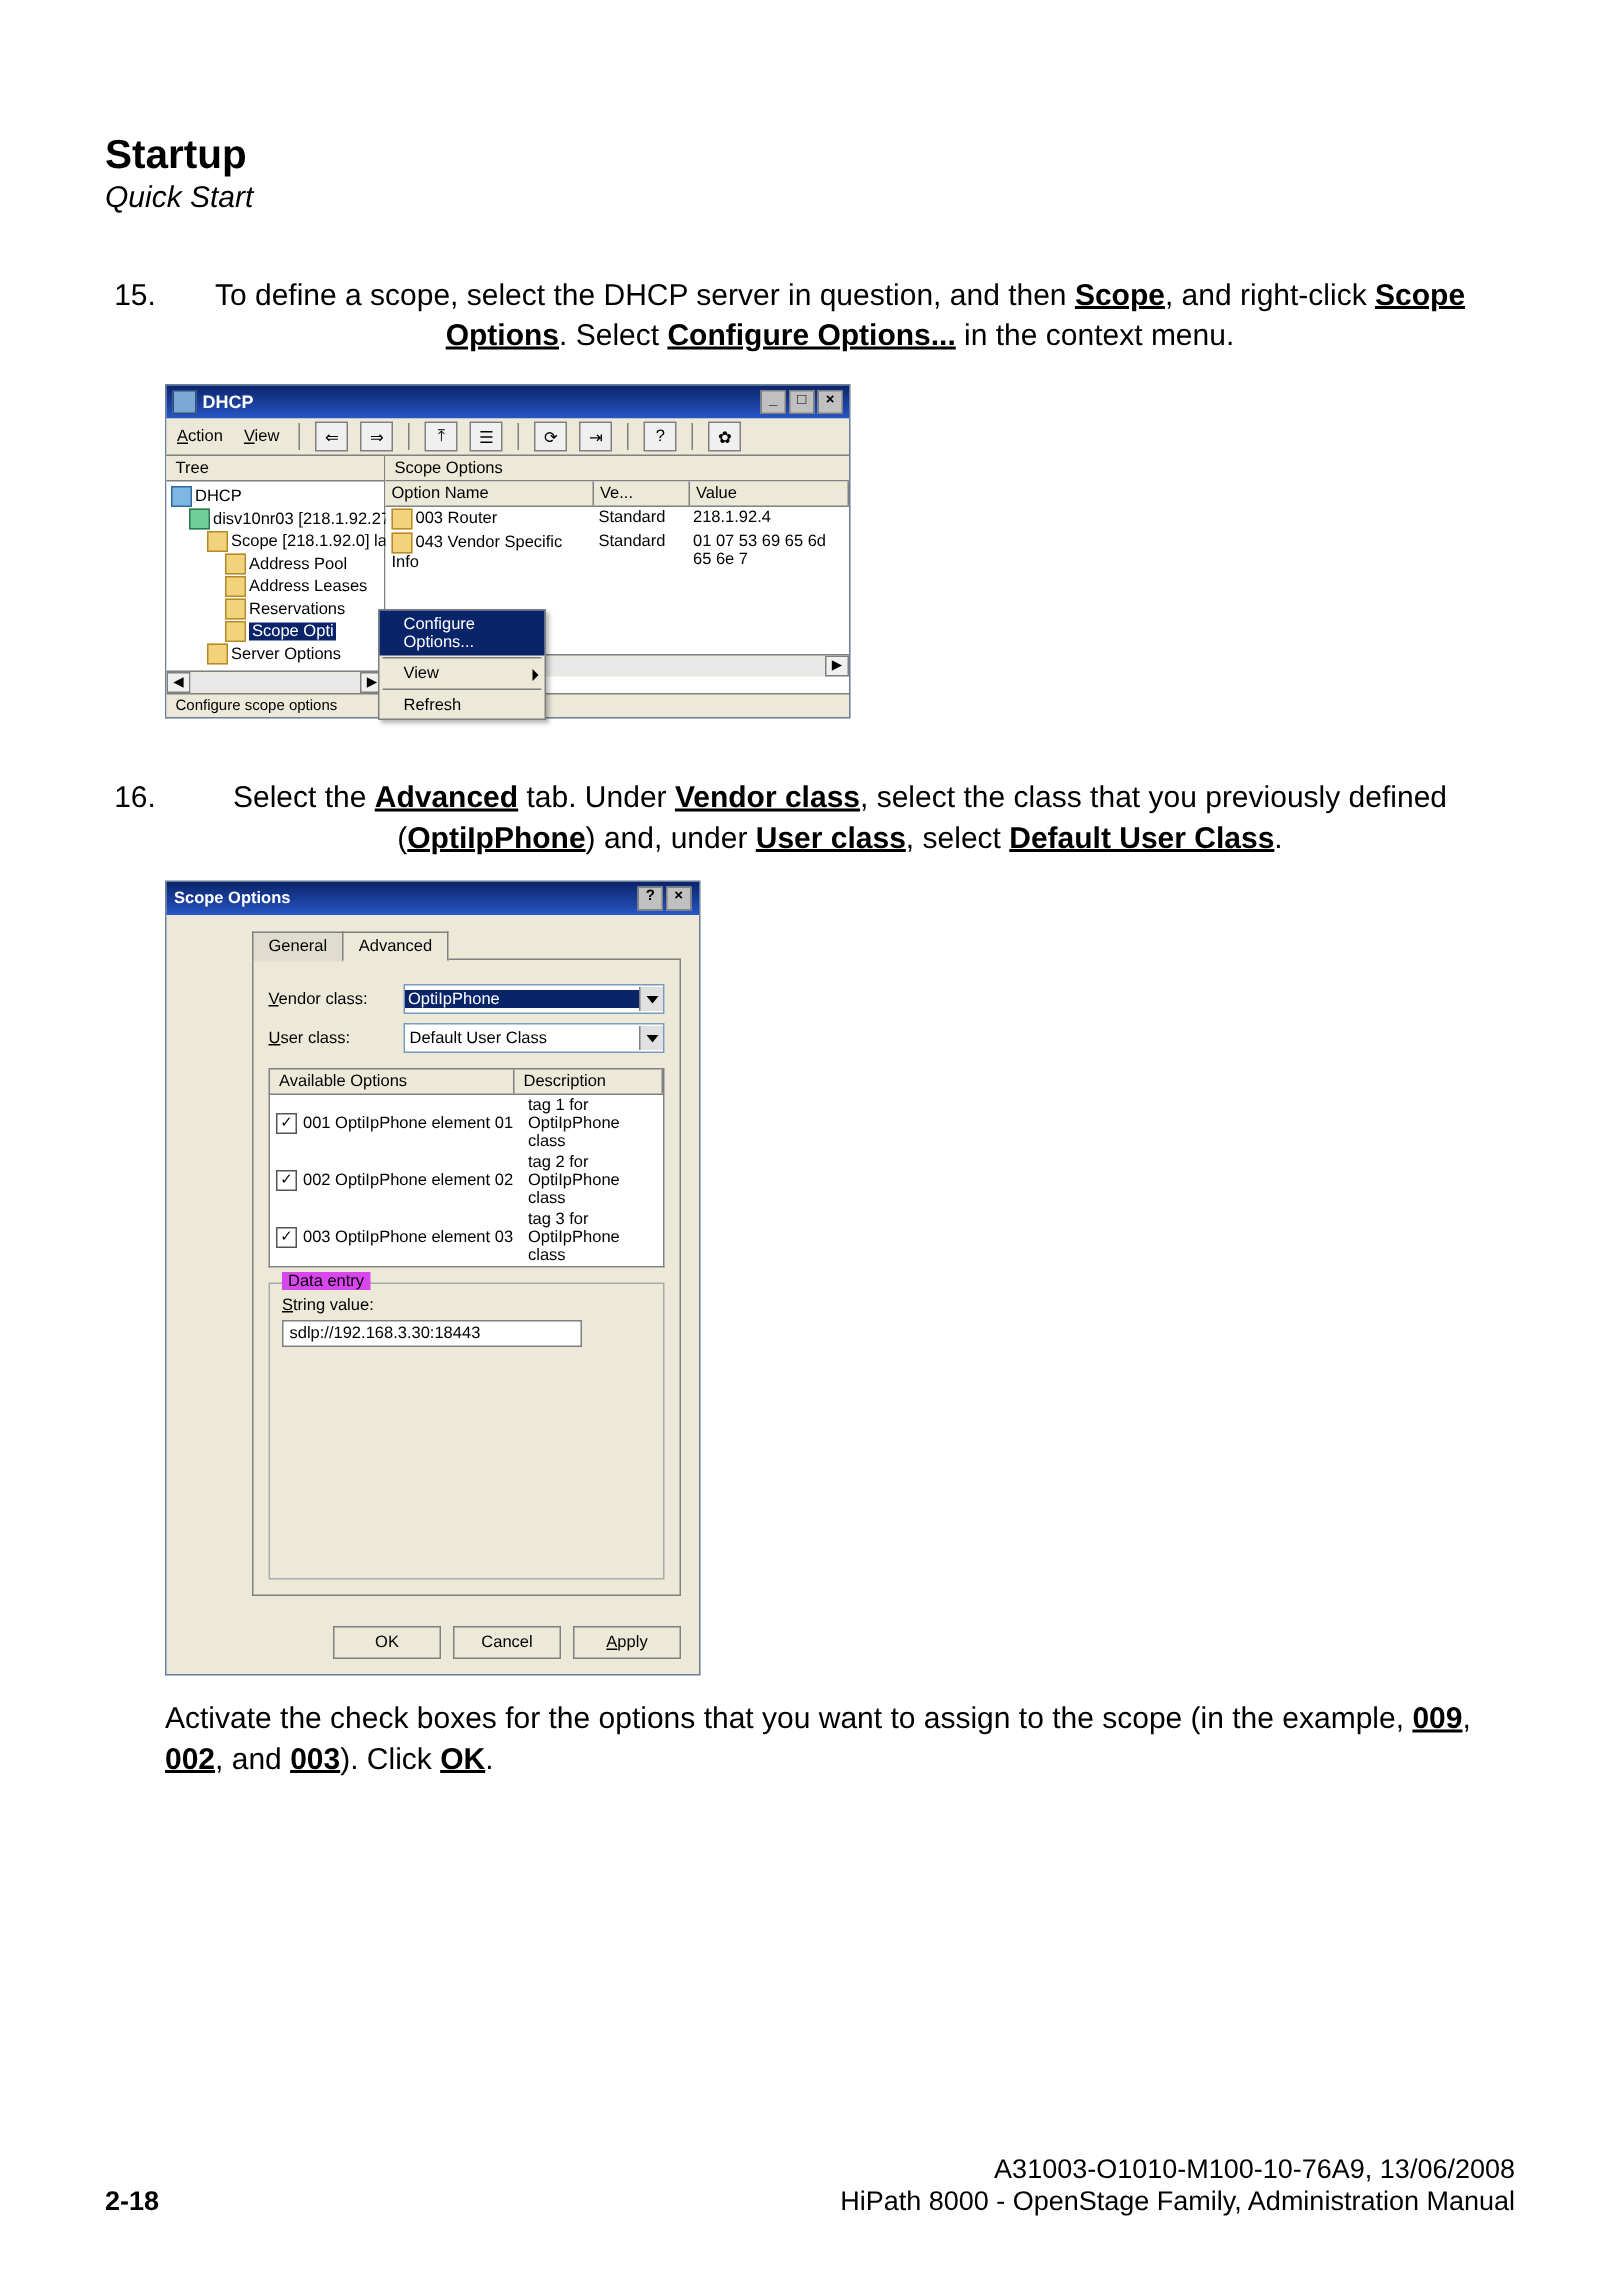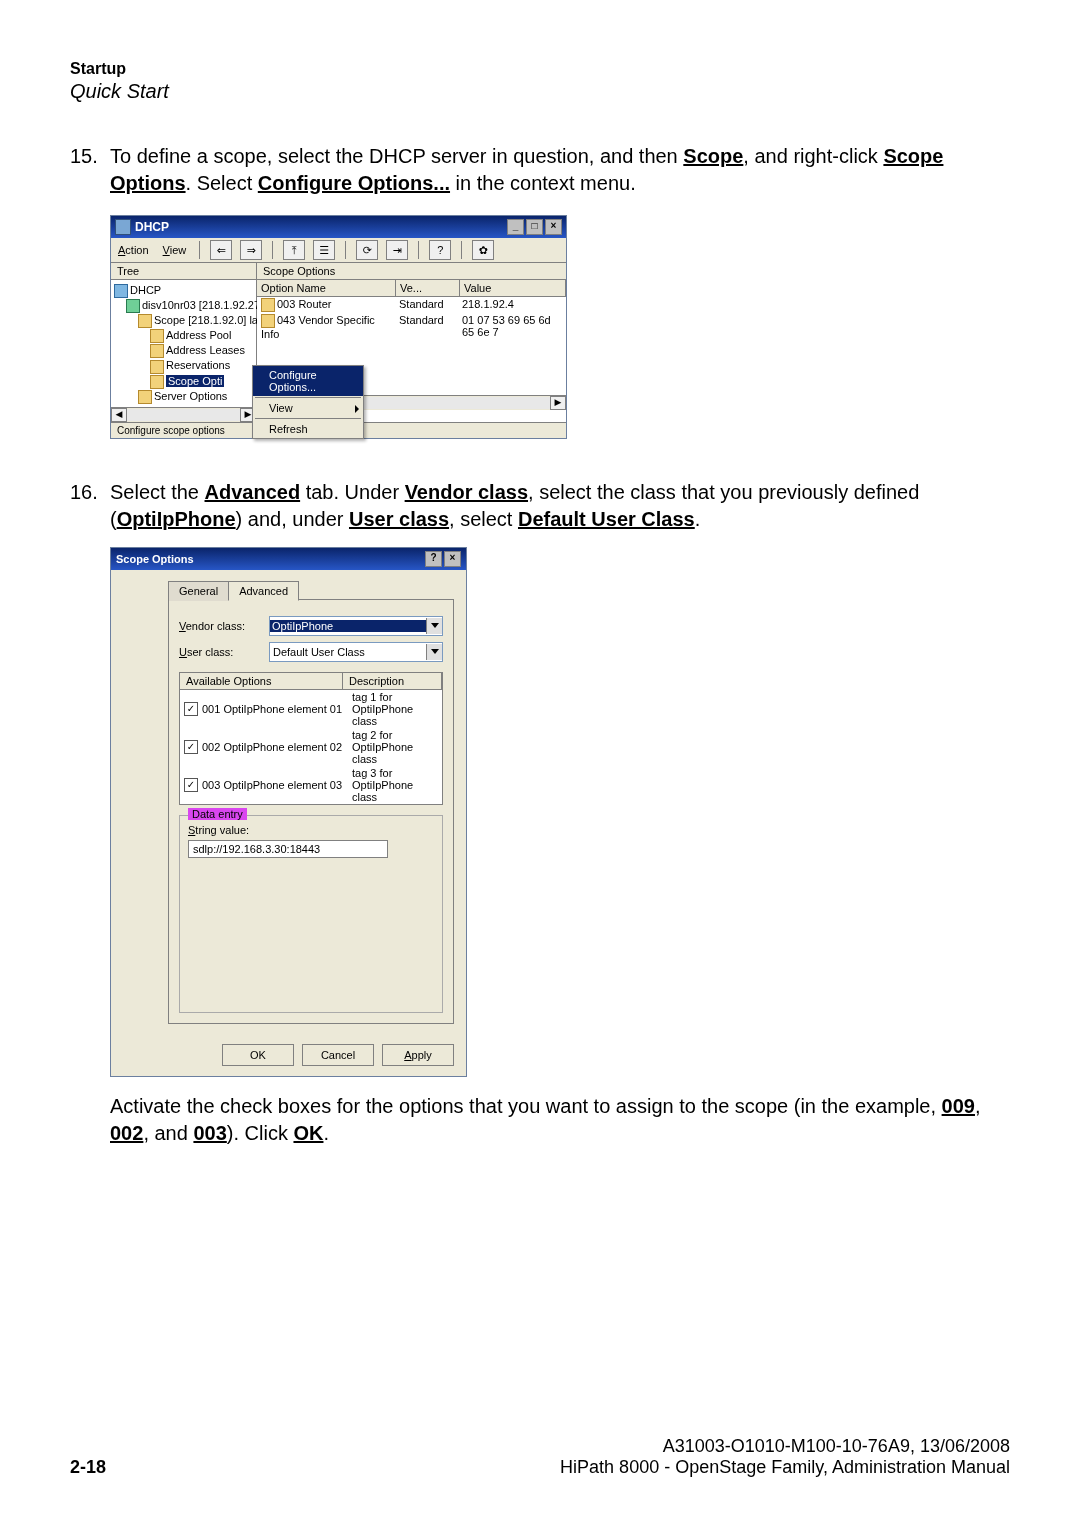--- a/index.html
+++ b/index.html
@@ -11,32 +11,34 @@
     width: 1080px;
   }
   .page {
     padding: 60px 70px 40px 70px;
     box-sizing: border-box;
     min-height: 1528px;
     position: relative;
   }
   .header-title {
     font-weight: bold;
-    font-size: 16px;
+    font-size: 27px;
+    margin-top: 28px;
   }
   .header-sub {
     font-style: italic;
     font-size: 20px;
     margin-top: 2px;
   }
   .step {
     display: flex;
     margin-top: 40px;
     font-size: 20px;
     line-height: 1.35;
+    text-align: center;
   }
   .step-num {
     width: 40px;
     flex: 0 0 40px;
   }
   .step-body {
     flex: 1;
   }
   .bold { font-weight: bold; text-decoration: underline; }
   .win {

